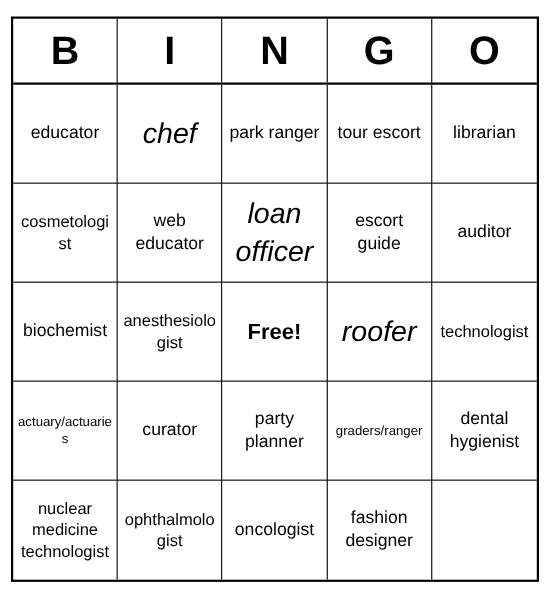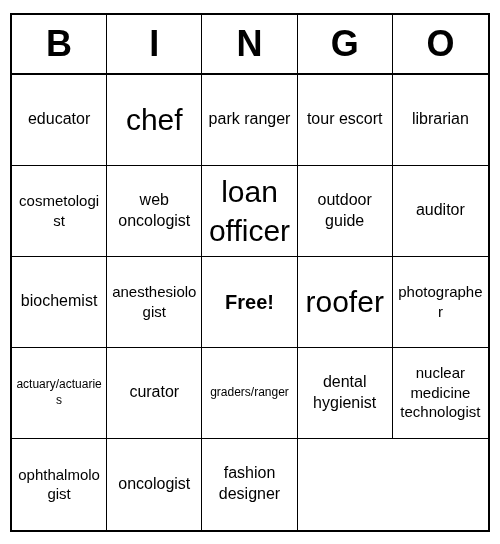--- a/index.html
+++ b/index.html
@@ -66,21 +66,22 @@
 
     .bingo-cell:nth-child(n+21) {
       border-bottom: none;
     }
 
     .cell-text {
       line-height: 1.3;
     }
 
     .font-large {
-      font-size: 30px;
+      font-size: 26px;
+      font-style: italic;
     }
 
     .font-medium {
       font-size: 16px;
     }
 
     .font-small {
       font-size: 15px;
     }
 
@@ -117,51 +118,54 @@
       <div class="bingo-cell">
         <span class="cell-text font-medium">tour escort</span>
       </div>
       <div class="bingo-cell">
         <span class="cell-text font-medium">librarian</span>
       </div>
       <div class="bingo-cell">
         <span class="cell-text font-small">cosmetologist</span>
       </div>
       <div class="bingo-cell">
-        <span class="cell-text font-medium">web oncologist</span>
+        <span class="cell-text font-medium">web educator</span>
       </div>
       <div class="bingo-cell">
         <span class="cell-text font-large">loan officer</span>
       </div>
       <div class="bingo-cell">
-        <span class="cell-text font-medium">outdoor guide</span>
+        <span class="cell-text font-medium">escort guide</span>
       </div>
       <div class="bingo-cell">
         <span class="cell-text font-medium">auditor</span>
       </div>
       <div class="bingo-cell">
         <span class="cell-text font-medium">biochemist</span>
       </div>
       <div class="bingo-cell">
         <span class="cell-text font-small">anesthesiologist</span>
       </div>
       <div class="bingo-cell">
         <span class="cell-text free-cell">Free!</span>
       </div>
       <div class="bingo-cell">
         <span class="cell-text font-large">roofer</span>
       </div>
       <div class="bingo-cell">
-        <span class="cell-text font-small">photographer</span>
+        <span class="cell-text font-small">technologist</span>
       </div>
       <div class="bingo-cell">
         <span class="cell-text font-xsmall">actuary/actuaries</span>
       </div>
       <div class="bingo-cell">
         <span class="cell-text font-medium">curator</span>
+      </div>
+      <div class="bingo-cell">
+        <span class="cell-text font-medium">party planner</span>
       </div>
       <div class="bingo-cell">
         <span class="cell-text font-xsmall">graders/ranger</span>
       </div>
       <div class="bingo-cell">
         <span class="cell-text font-medium">dental hygienist</span>
       </div>
       <div class="bingo-cell">
         <span class="cell-text font-small">nuclear medicine technologist</span>
       </div>

